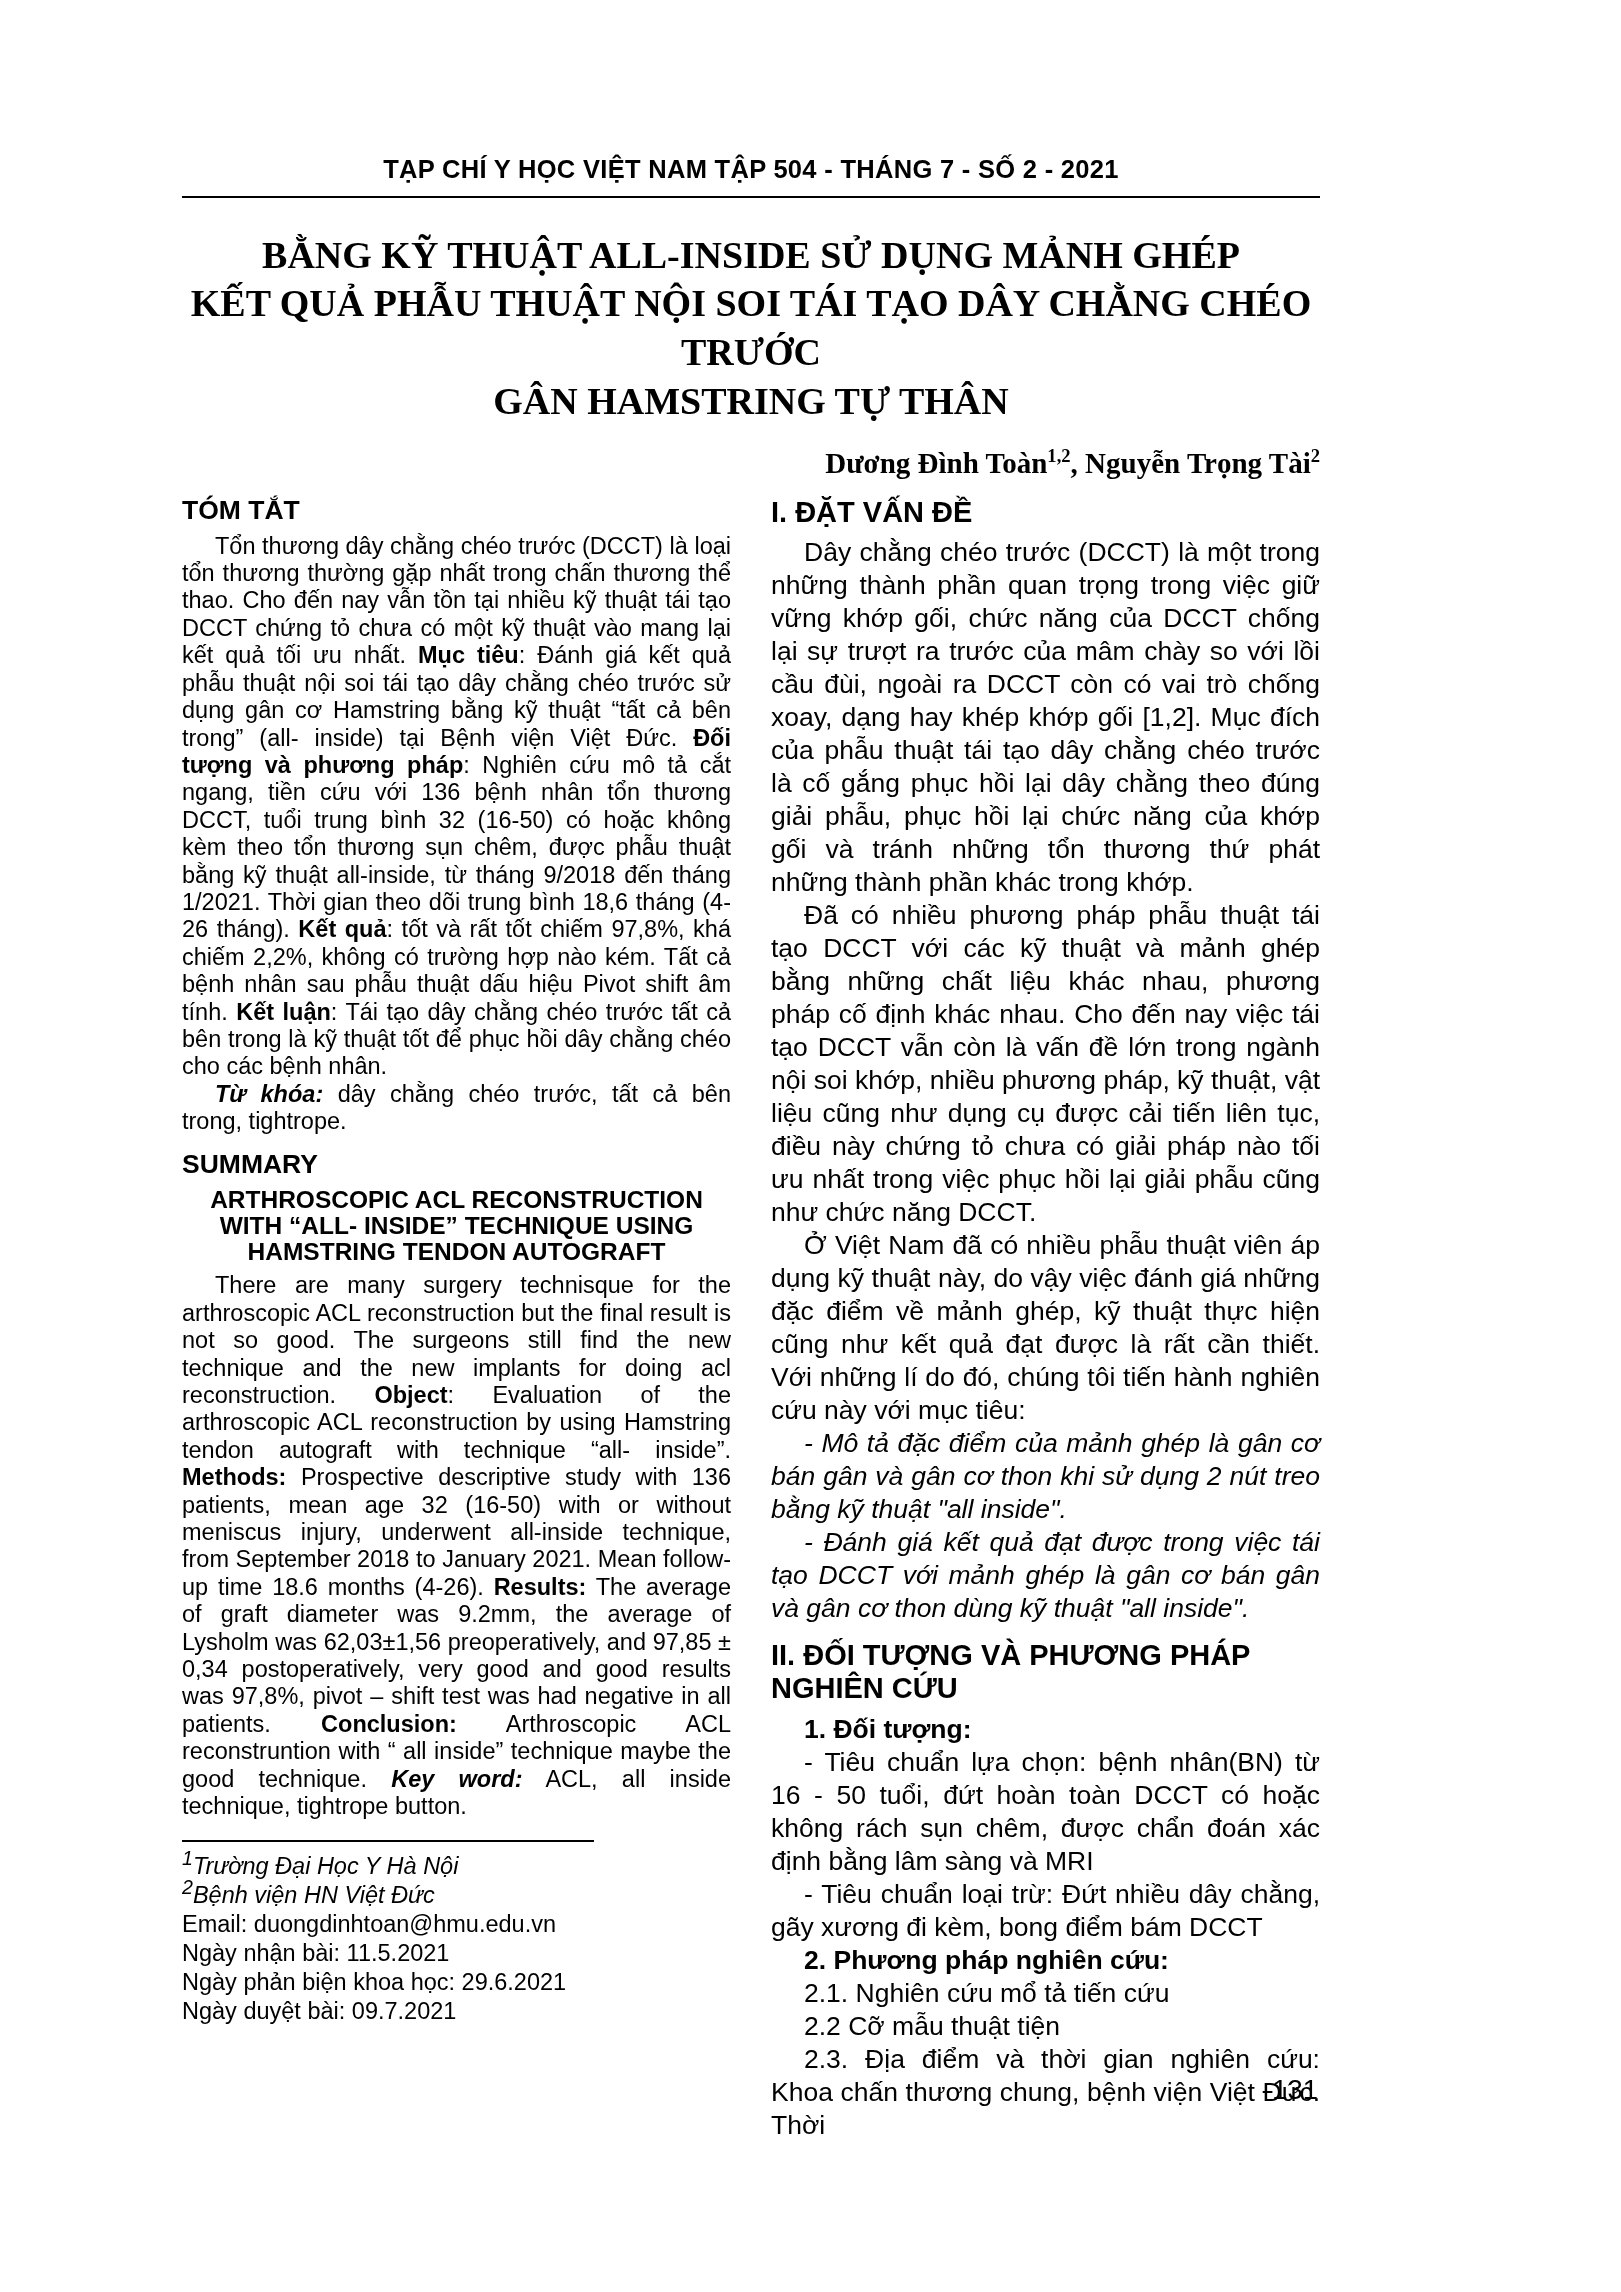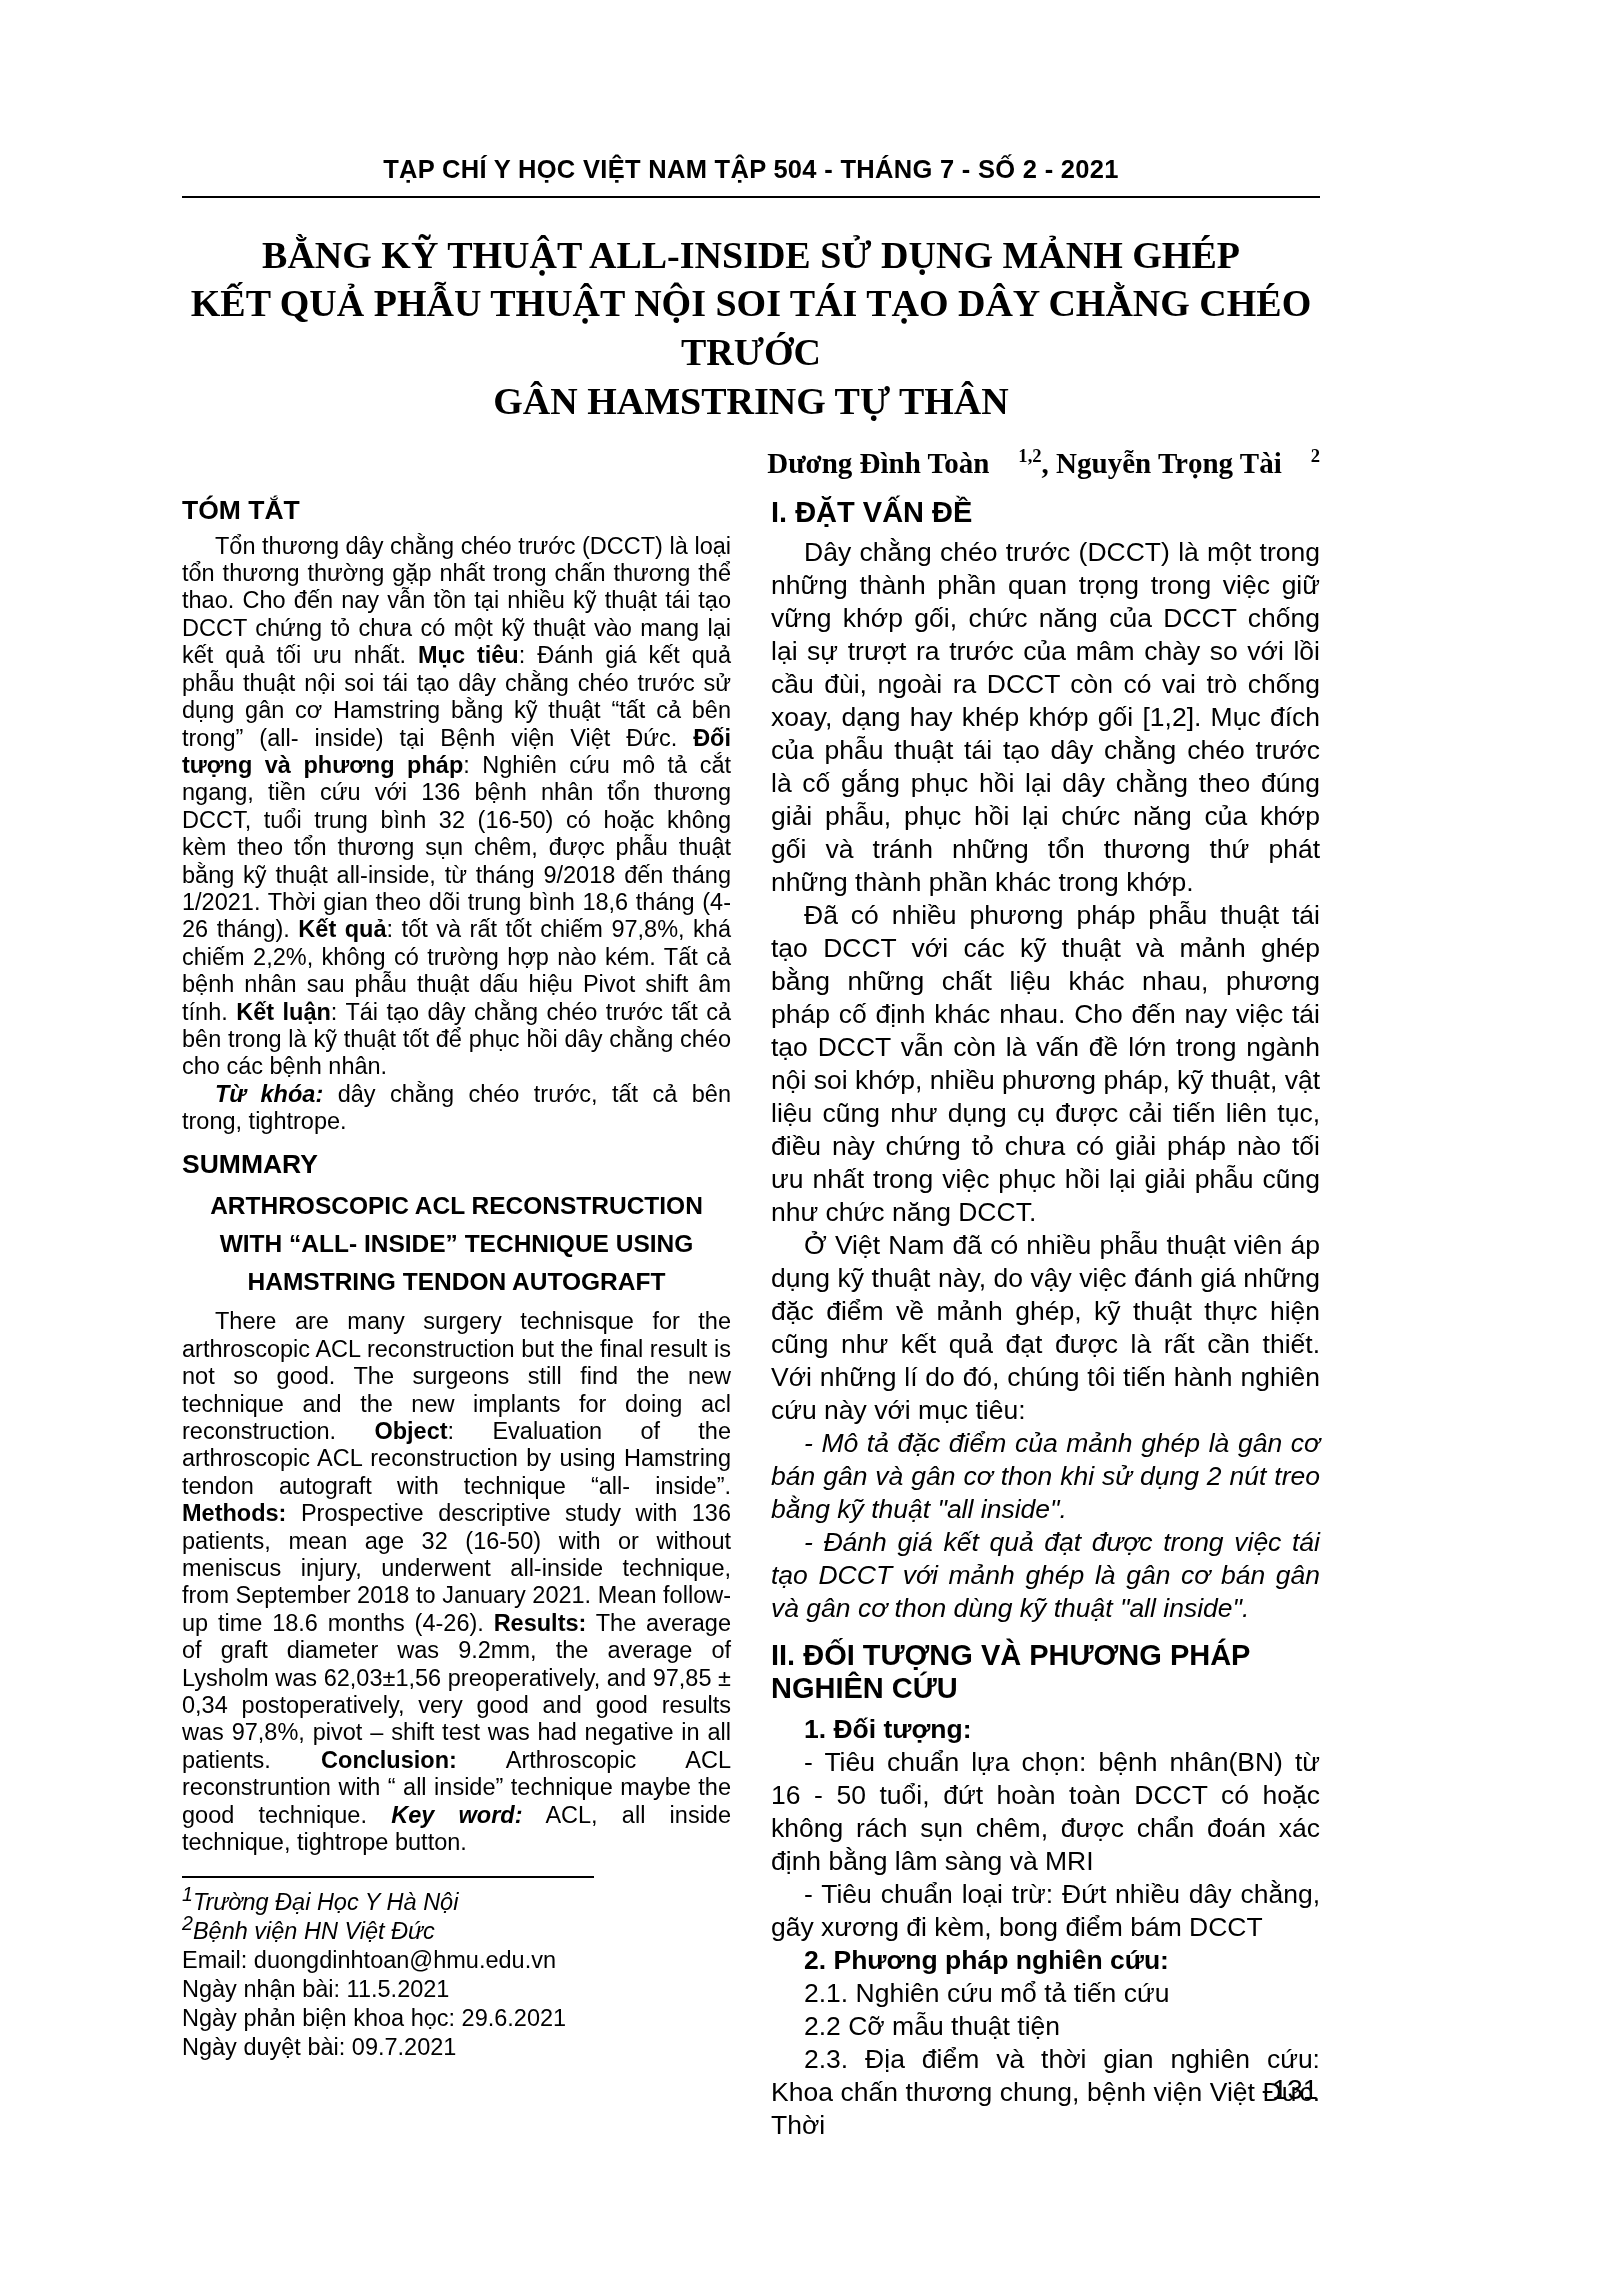--- a/index.html
+++ b/index.html
@@ -34,39 +34,39 @@
     font-weight: bold;
     line-height: 1.28;
   }
   .authors {
     margin-top: 21.6px;
     text-align: right;
     font-family: "Liberation Serif", serif;
     font-size: 29px;
     font-weight: bold;
   }
-  .authors sup { font-size: 18.6px; margin-left: 29px; }
+  .authors sup { font-size: 18.6px; }
   sup { line-height: 0; }
   .columns { display: flex; gap: 40px; margin-top: 13.7px; align-items: flex-start; }
   .col { flex: 1; min-width: 0; }
   p { margin: 0; }
   .just { text-align: justify; }
   .indent { text-indent: 33px; }
   .b { font-weight: bold; }
   .i { font-style: italic; }
   .col-left { font-size: 23.5px; line-height: 27.4px; }
   .col-right { font-size: 26.5px; line-height: 33px; }
   .h1-left { font-weight: bold; font-size: 26.5px; margin: 15.7px 0 7.8px 0; }
   .col-left .h1-left:first-child { margin-top: 3.9px; }
   .subtitle {
     font-weight: bold;
     font-size: 24.5px;
     text-align: center;
     margin: 3.9px 13.7px 7.8px 13.7px;
-    line-height: 38px;
+    line-height: 26px;
   }
   .h1-right { font-weight: bold; font-size: 29px; margin: 13.7px 0 7.8px 0; }
   .col-right .h1-right:first-child { margin-top: 2px; }
   .footnote { margin-top: 19.6px; font-size: 23.5px; line-height: 29px; }
   .footnote-rule { width: 412px; border-top: 2px solid #000; margin-bottom: 9.8px; }
   .page-number { position: absolute; right: 182px; top: 2074px; font-size: 27.4px; }
 </style>
 </head>
 <body>
 

